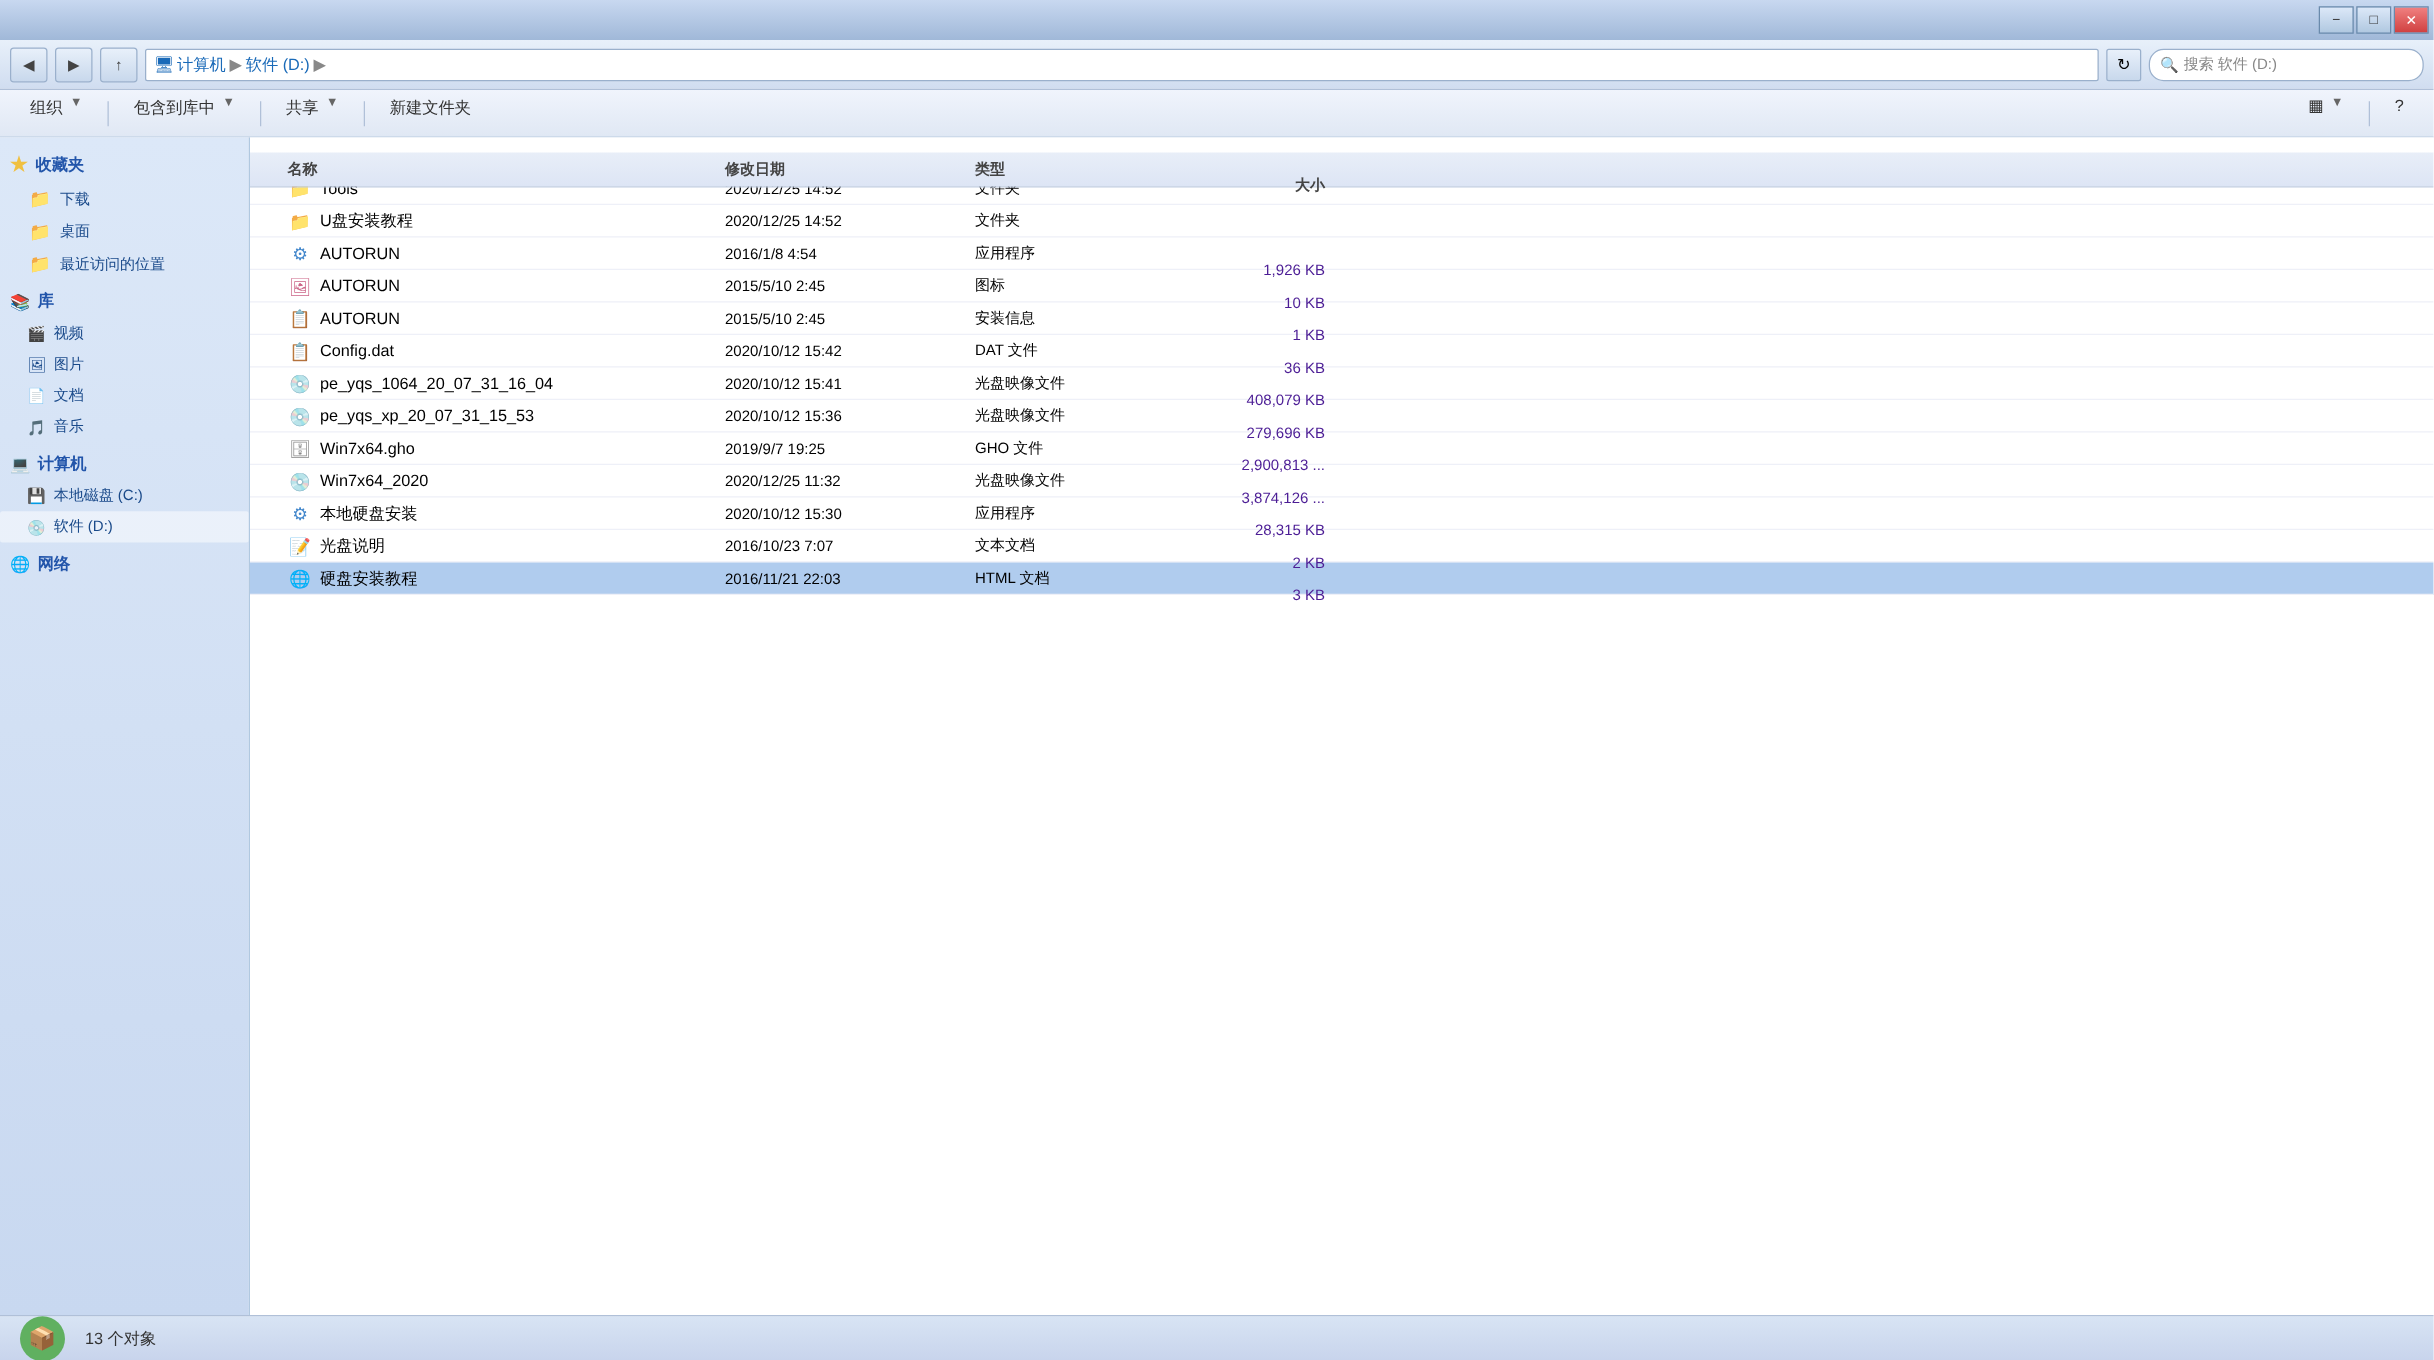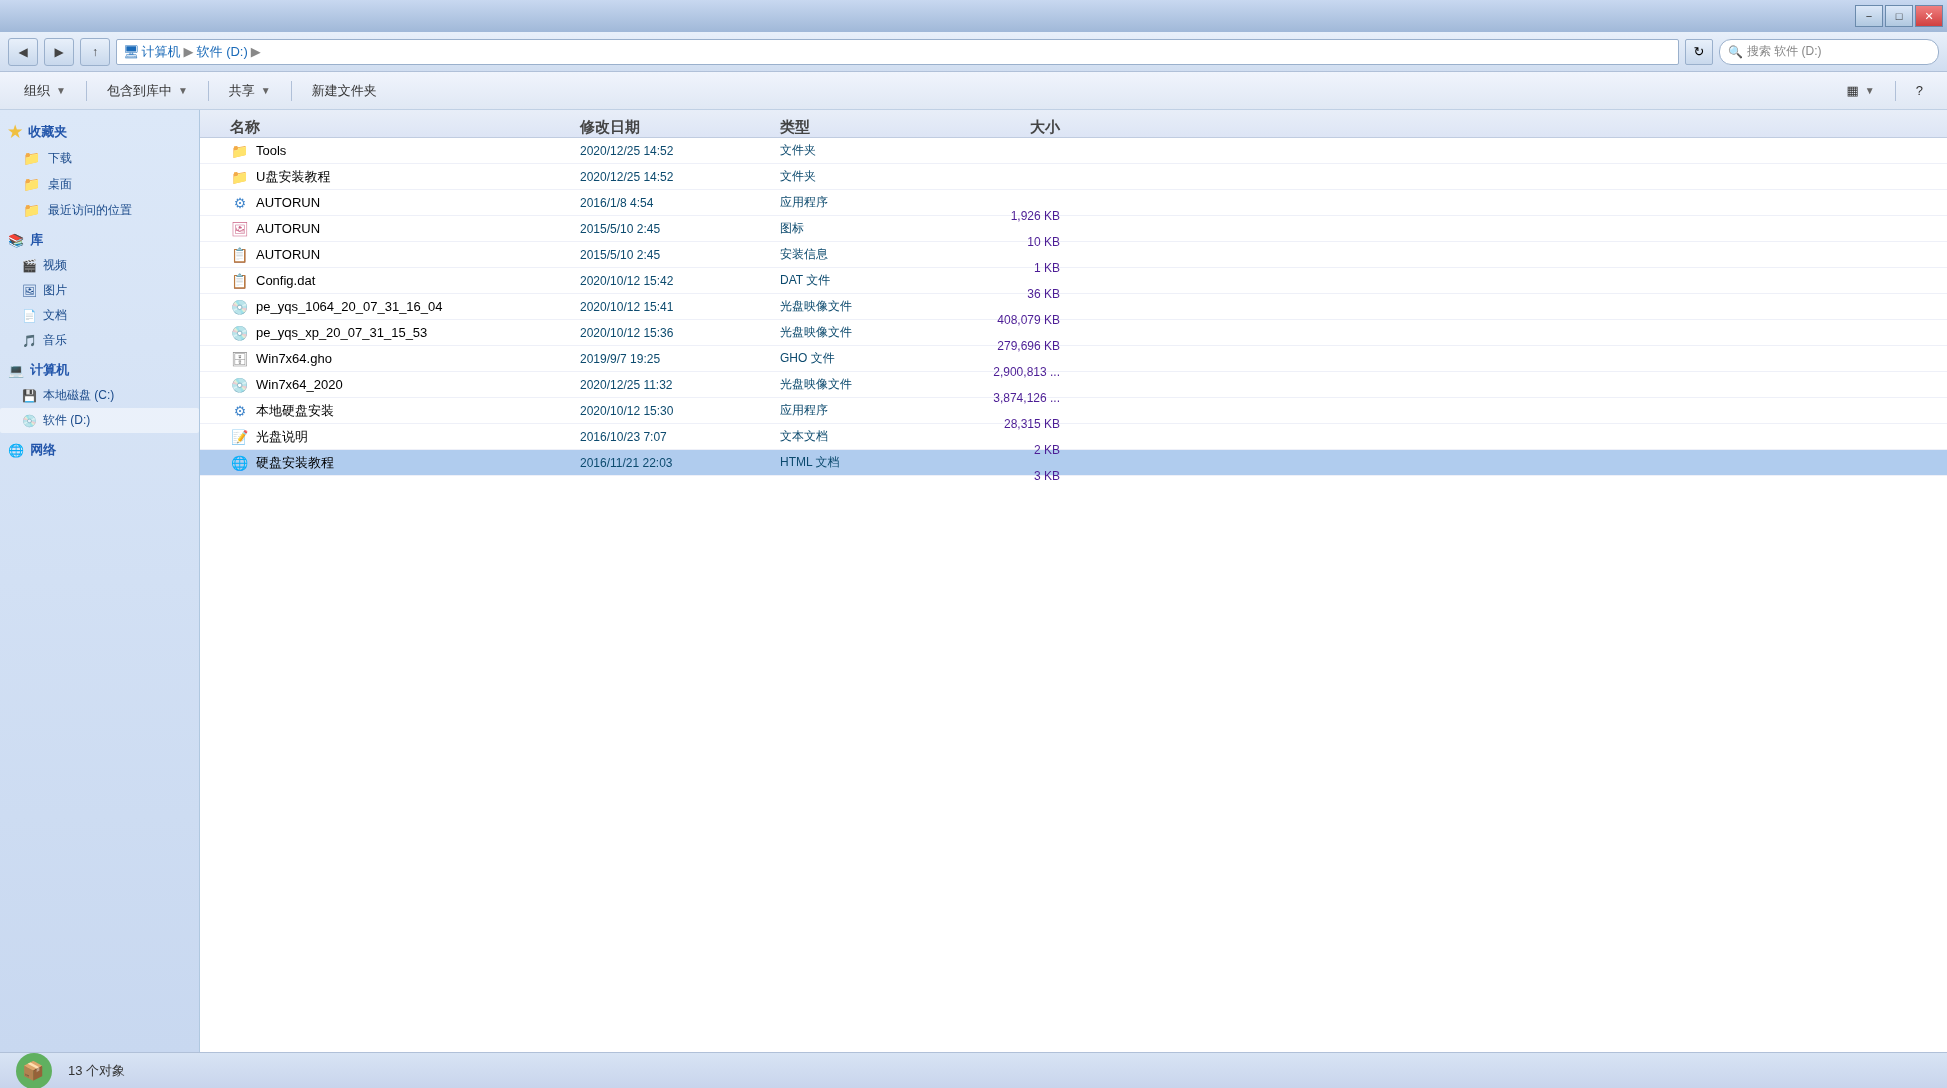--- a/index.html
+++ b/index.html
@@ -125,21 +125,21 @@
       gap: 4px;
     }
     .toolbar-btn {
       height: 28px;
       padding: 0 12px;
       background: transparent;
       border: none;
       border-radius: 3px;
       cursor: pointer;
       display: flex;
-      align-items: center;
+      align-items: flex-start;
       gap: 4px;
       font-size: 13px;
       color: #333;
     }
     .toolbar-sep {
       width: 1px;
       height: 20px;
       background: #b0c0d8;
       margin: 0 4px;
     }
@@ -196,29 +196,29 @@
     }
 
     
     .file-list-area {
       flex: 1;
       background: #fff;
       overflow-y: auto;
     }
     .file-list-header {
       display: flex;
-      align-items: flex-end;
+      align-items: center;
       height: 28px;
       background: linear-gradient(to bottom, #e8eef8, #dde5f5);
       border-bottom: 1px solid #c0cce0;
-      font-size: 15px;
+      font-size: 12px;
       color: #444;
       font-weight: bold;
       position: sticky;
-      top: 0;
+      top: 12px;
       z-index: 10;
     }
     .col-name { width: 380px; padding-left: 30px; }
     .col-date { width: 200px; }
     .col-type { width: 160px; }
     .col-size { width: 140px; text-align: right; padding-right: 20px; margin-top: 26px; }
 
     .file-row {
       display: flex;
       align-items: center;
@@ -232,21 +232,21 @@
     .file-row .col-name {
       display: flex;
       align-items: center;
       gap: 6px;
       font-size: 13px;
       color: #000;
     }
     .file-row .col-date,
     .file-row .col-type {
       font-size: 12px;
-      color: #0c4a6e;
+      color: #000000;
     }
     .file-row .col-size {
       font-size: 12px;
       color: #4c1d95;
     }
 
     
     .fi { width: 20px; height: 18px; display: inline-flex; align-items: center; justify-content: center; font-size: 14px; flex-shrink: 0; }
     .fi-folder { color: #f0c040; }
     .fi-exe { color: #4488cc; }

